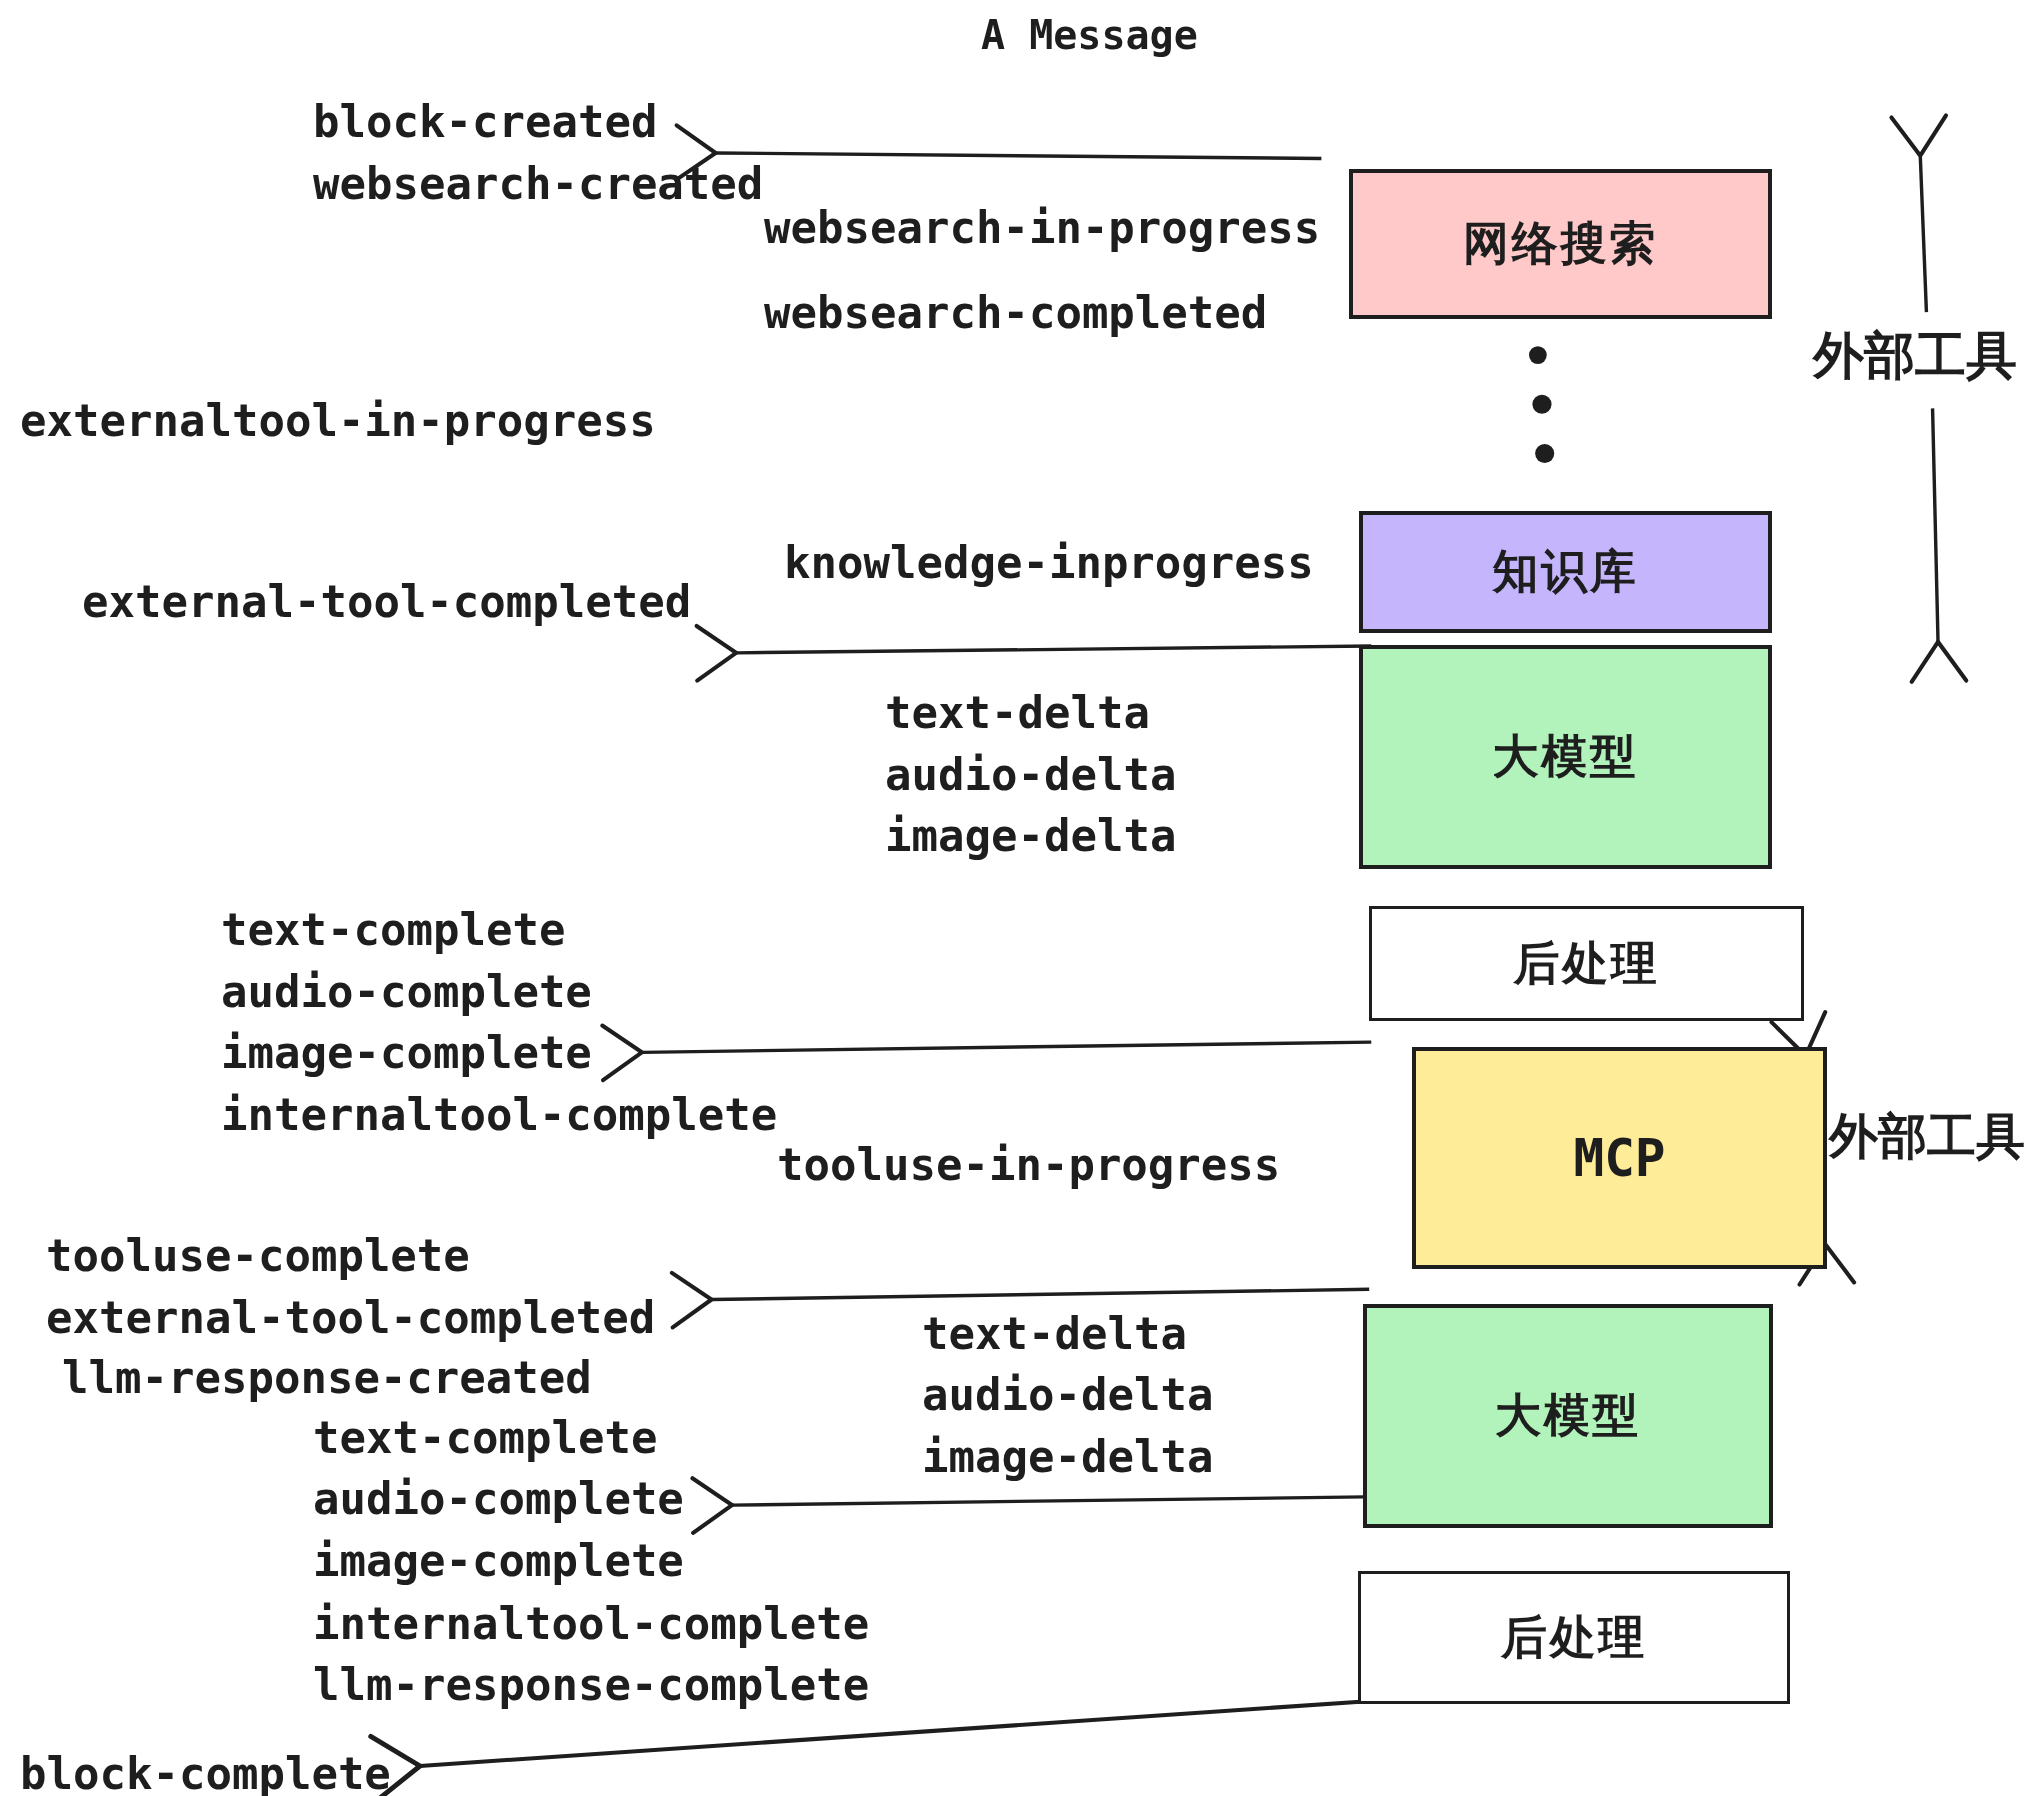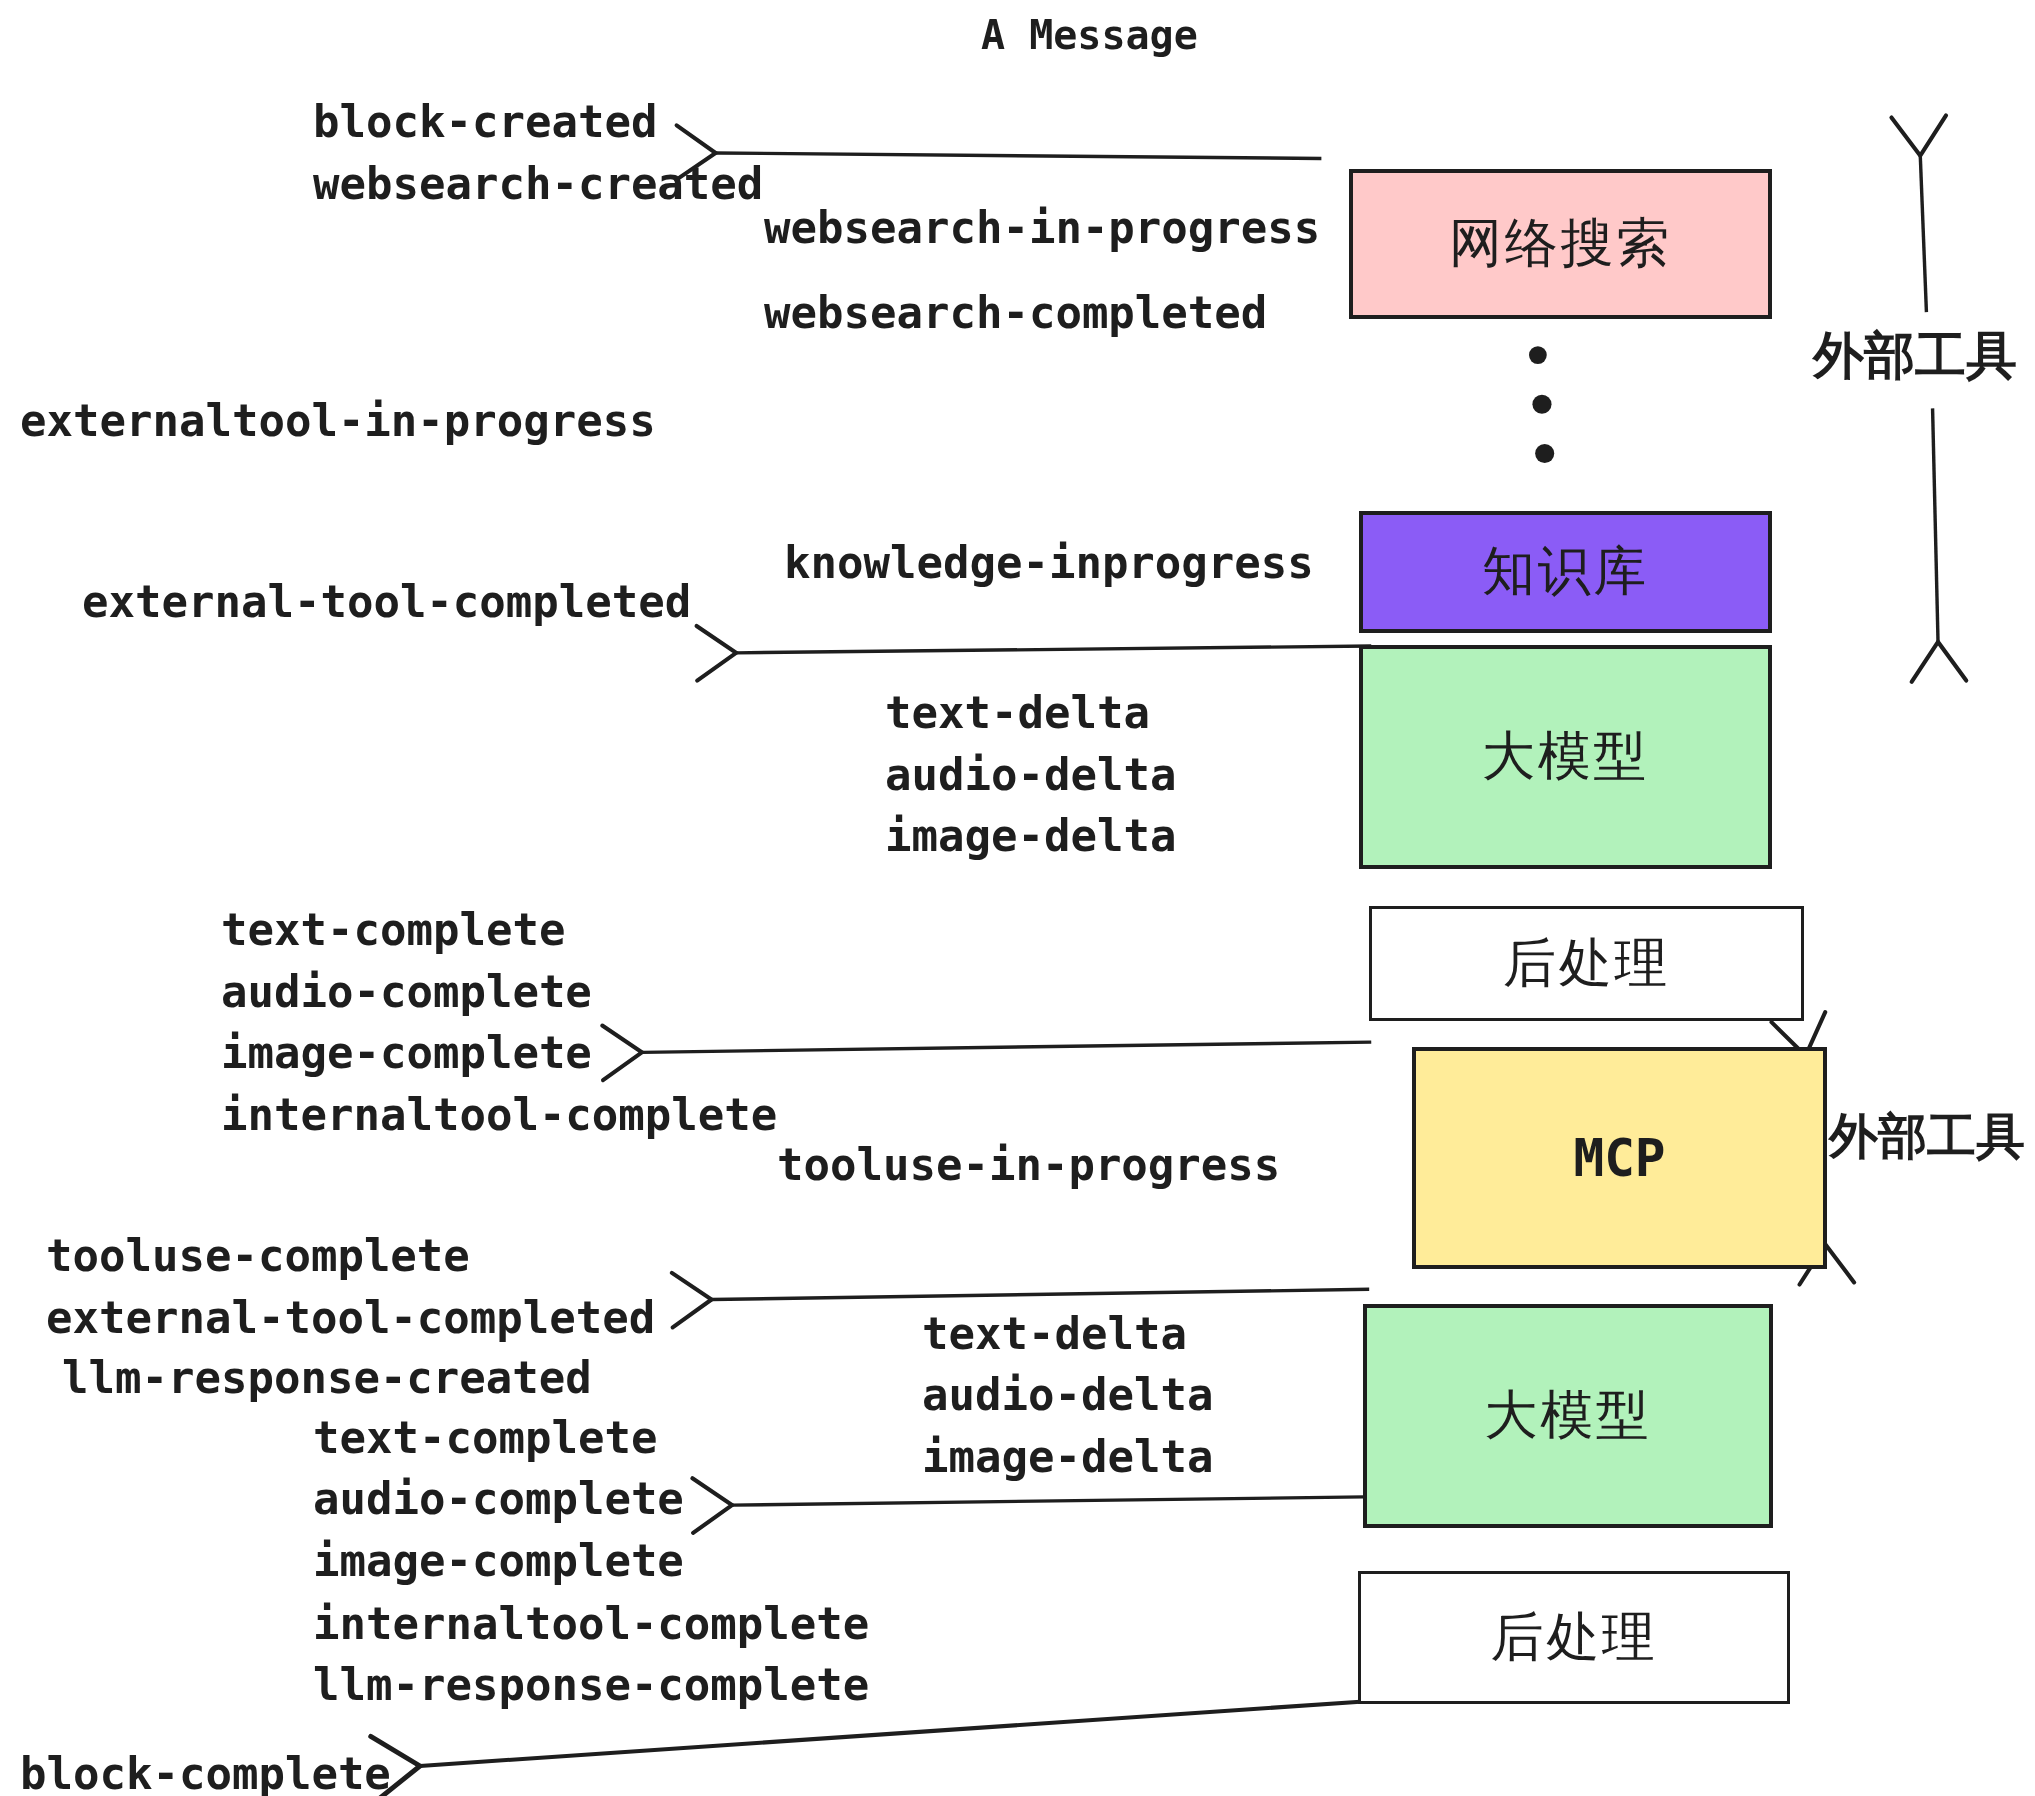--- a/index.html
+++ b/index.html
@@ -16,21 +16,21 @@
   }
   .side {
     position:absolute; font-size:51px; font-weight:600; white-space:nowrap; line-height:1;
     font-family:"DejaVu Sans","Liberation Sans",sans-serif;
   }
   .box {
     position:absolute; box-sizing:border-box; border:4.1px solid #1e1e1e;
     display:flex; align-items:center; justify-content:center;
   }
   .box .lbl {
-    font-size:53px; font-weight:400; letter-spacing:2.7px; white-space:nowrap;
+    font-size:46px; font-weight:700; letter-spacing:2.7px; white-space:nowrap;
     font-family:"DejaVu Sans","Liberation Sans",sans-serif;
   }
   .box .lbl.mono {
     font-family:"DejaVu Sans Mono","Liberation Mono",monospace; font-weight:600;
     letter-spacing:0; font-size:51px;
   }
 </style>
 </head>
 <body>
 
@@ -95,21 +95,21 @@
   <div class="ev" style="left:313px;  top:1477px;">audio-complete</div>
   <div class="ev" style="left:313px;  top:1539px;">image-complete</div>
   <div class="ev" style="left:313px;  top:1602px;">internaltool-complete</div>
   <div class="ev" style="left:313px;  top:1663px;">llm-response-complete</div>
   <div class="ev" style="left:20px;   top:1752px;">block-complete</div>
 
   <div class="box" style="left:1349px; top:169px;  width:423px; height:150px; background:#ffc9c9;">
     <span class="lbl">网络搜索</span>
   </div>
 
-  <div class="box" style="left:1359px; top:511px;  width:413px; height:122px; background:#8b5cf6;">
+  <div class="box" style="left:1359px; top:511px;  width:413px; height:122px; background:#c4b5fd;">
     <span class="lbl">知识库</span>
   </div>
 
   <div class="box" style="left:1359px; top:645px;  width:413px; height:224px; background:#b2f2bb;">
     <span class="lbl">大模型</span>
   </div>
 
   <div class="box" style="left:1369px; top:906px; width:435px; height:115px; background:#ffffff; border-width:3.4px;">
     <span class="lbl">后处理</span>
   </div>

